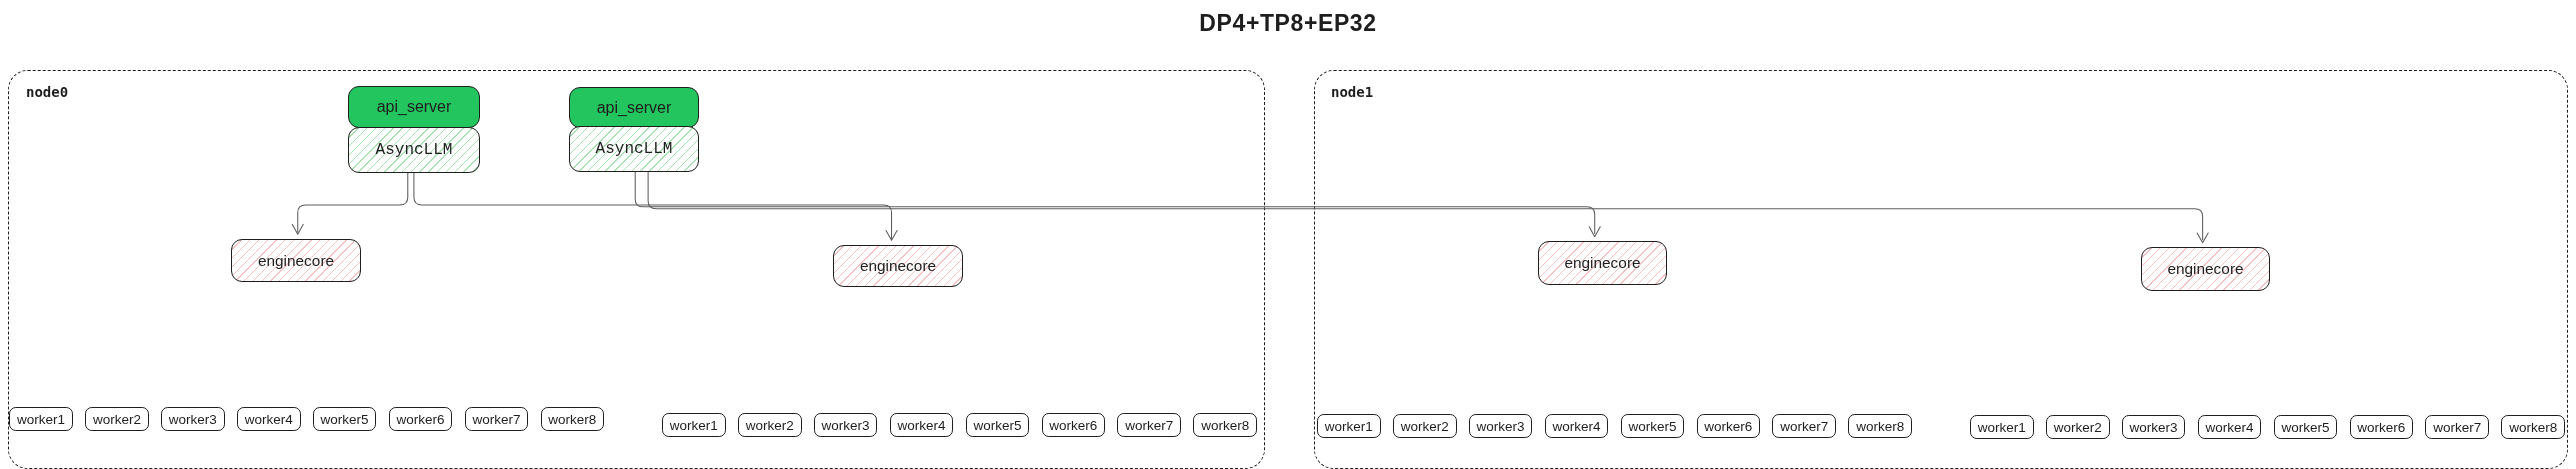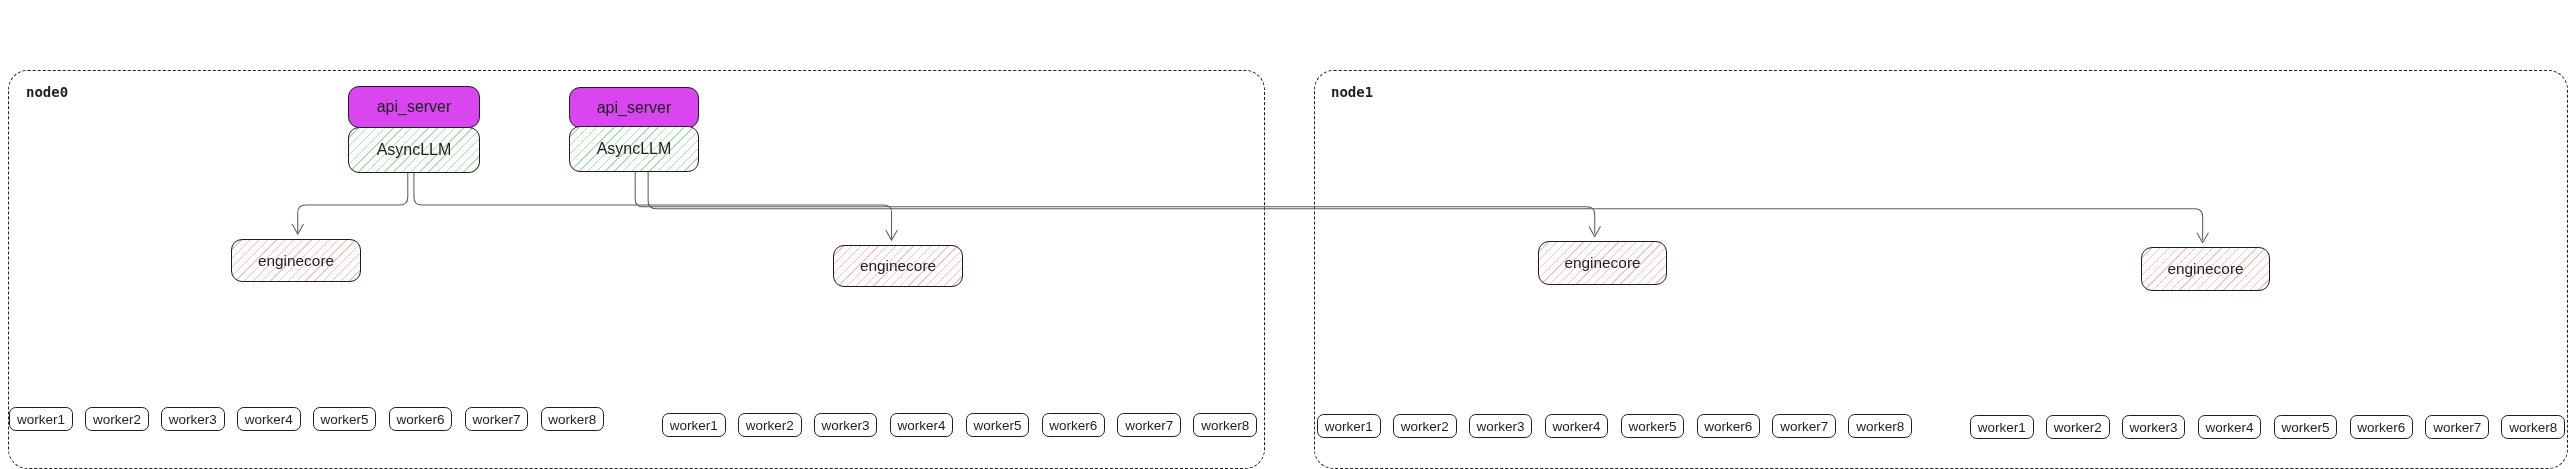--- a/index.html
+++ b/index.html
@@ -12,29 +12,30 @@
     font-size:23px;font-weight:700;letter-spacing:0.6px;color:#1e1e1e;
   }
   .node-rect{
     position:absolute;border:1.4px dashed #1e1e1e;border-radius:19.7px;background:transparent;
   }
   .node-label{
     position:absolute;font-family:"DejaVu Sans Mono","Liberation Mono",monospace;
     font-size:14px;font-weight:700;color:#1e1e1e;
   }
   .shape{
-    position:absolute;border:1.6px solid #1e1e1e;border-radius:11px;background:#d946ef;
+    position:absolute;border:1.6px solid #1e1e1e;border-radius:11px;background:#22c55e;
     display:flex;align-items:center;justify-content:center;
     font-size:16px;color:#1e1e1e;box-sizing:border-box;
   }
   .fill-green{
     background-color:#fff;
     background-image:repeating-linear-gradient(135deg,
       rgba(64,192,87,.45) 0px, rgba(64,192,87,.45) 1px,
       rgba(0,0,0,0) 1px, rgba(0,0,0,0) 6.2px);
+    font-family:Liberation Mono, monospace;
   }
   .fill-red{
     background-color:#fff;
     background-image:repeating-linear-gradient(135deg,
       rgba(224,73,73,.33) 0px, rgba(224,73,73,.33) 0.9px,
       rgba(0,0,0,0) 0.9px, rgba(0,0,0,0) 6.2px);
   }
   .worker-group{
     position:absolute;display:flex;flex-direction:row;gap:12.3px;align-items:flex-start;
   }
@@ -42,20 +43,21 @@
     border:1.4px solid #1e1e1e;border-radius:6.8px;background:#fff;
     padding:3.7px 6.8px;font-size:13.5px;color:#1e1e1e;white-space:nowrap;
   }
   svg.connectors{position:absolute;left:0;top:0;pointer-events:none;}
 </style>
 </head>
 <body>
 
 <div class="canvas">
 
+  <div class="title">DP4+TP8+EP32</div>
 
   <div class="node-rect" style="left:8px;top:70px;width:1255px;height:397px;"></div>
   <div class="node-rect" style="left:1314px;top:70px;width:1252px;height:397px;"></div>
 
   <div class="node-label" style="left:26px;top:84px;">node0</div>
   <div class="node-label" style="left:1331px;top:84px;">node1</div>
 
   <svg class="connectors" width="2576" height="469" viewBox="0 0 4188 763">
     <g stroke="#5c5c5c" stroke-width="1.7" fill="none" stroke-linecap="round" stroke-linejoin="round">
 

